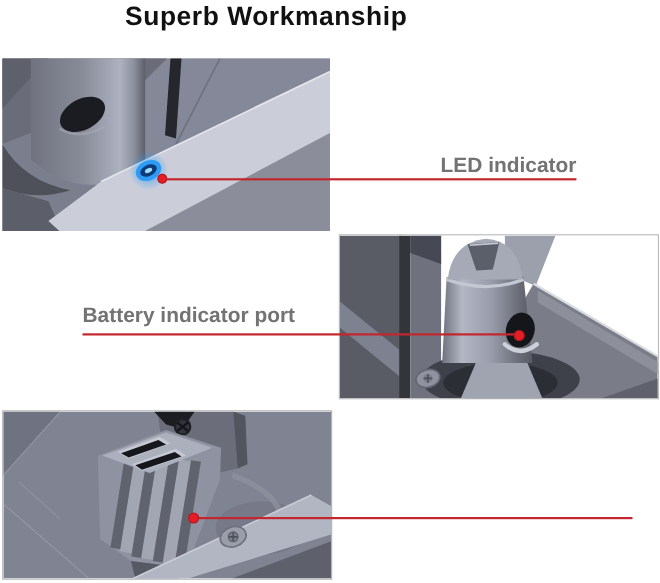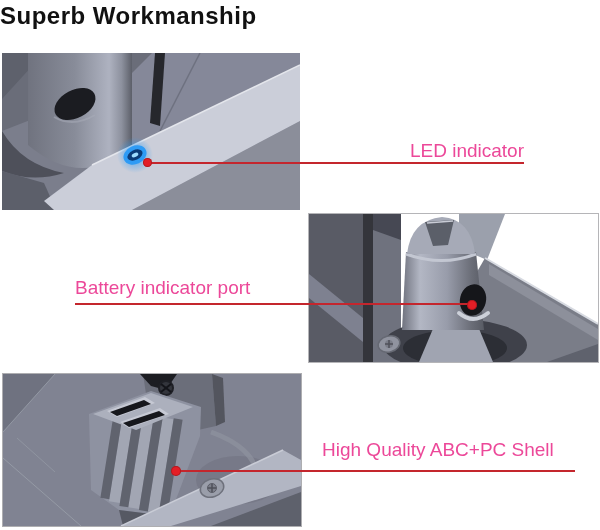--- a/index.html
+++ b/index.html
@@ -1,31 +1,31 @@
 <!DOCTYPE html>
 <html style="--accent-red: #c4262d; --dot-red: #e31e26; --led-blue: #2e9bf5; --title-color: #111111;"><head>
 <meta charset="utf-8">
 <style>
   html,body{margin:0;padding:0;background:#ffffff;}
   .canvas{
     position:relative;width:600px;height:530px;background:#ffffff;overflow:hidden;
     font-family:"Liberation Sans","DejaVu Sans",sans-serif;
   }
   .title{
-    position:absolute;left:0;top:2px;width:484px;
+    position:absolute;left:0;top:2px;width:484px;text-align:center;
     font-size:24px;font-weight:bold;color:var(--title-color,#111);
     letter-spacing:.5px;margin:0;
   }
   .photo{position:absolute;overflow:hidden;z-index:1;}
   .photo svg{display:block;width:100%;height:100%;}
   .photo1{left:2px;top:53px;width:298px;height:157px;}
   .photo2{left:308px;top:213px;width:291px;height:150px;border:1px solid #b5b5b8;box-sizing:border-box;}
   .photo3{left:2px;top:373px;width:300px;height:154px;border:1px solid #aeaeb1;box-sizing:border-box;}
   .callout-label{
-    position:absolute;z-index:6;font-size:19px;font-weight:normal;color:#ec4899;
+    position:absolute;z-index:6;font-size:19px;font-weight:bold;color:#737373;
     white-space:nowrap;line-height:21px;
   }
   .label1{right:76px;top:140px;}
   .label2{left:75px;top:277px;}
   .label3{left:322px;top:439px;}
   .callout-line{position:absolute;height:2px;background:var(--accent-red,#c4262d);z-index:5;}
   .line1{left:148px;top:162px;width:376px;}
   .line2{left:75px;top:303px;width:397px;}
   .line3{left:176px;top:470px;width:399px;}
   .callout-dot{
@@ -181,17 +181,16 @@
   </div>
 
   <div class="callout-label label1">LED indicator</div>
   <div class="callout-line line1"></div>
   <div class="callout-dot dot1"></div>
 
   <div class="callout-label label2">Battery indicator port</div>
   <div class="callout-line line2"></div>
   <div class="callout-dot dot2"></div>
 
-  <div class="callout-label label3">High Quality ABC+PC Shell</div>
   <div class="callout-line line3"></div>
   <div class="callout-dot dot3"></div>
 
 </div>
 
 </body></html>

